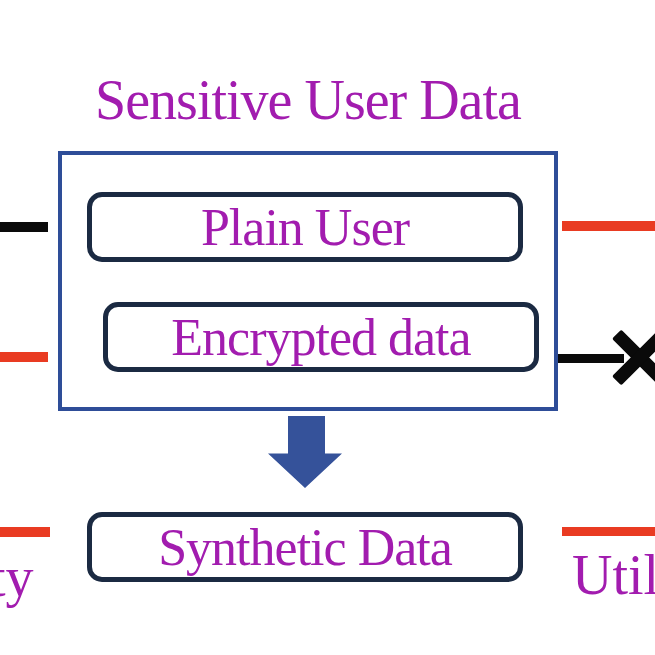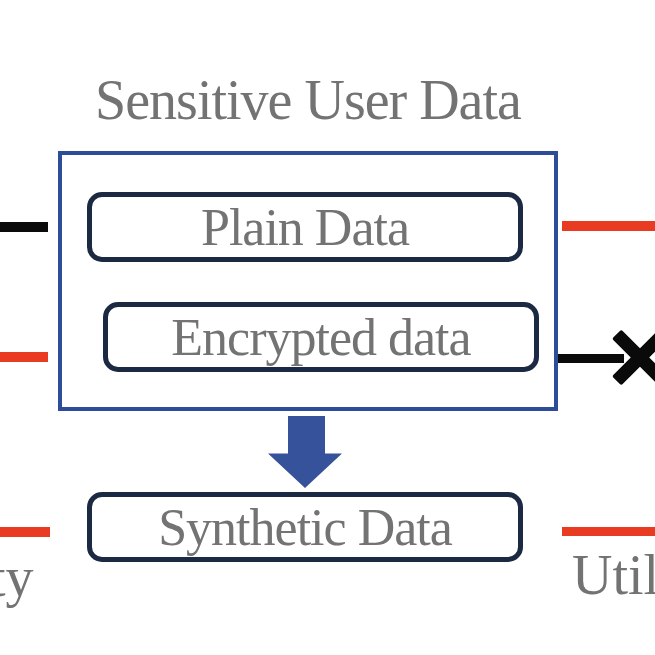--- a/index.html
+++ b/index.html
@@ -7,21 +7,21 @@
     padding: 0;
     background: #ffffff;
   }
   .canvas {
     position: relative;
     width: 655px;
     height: 655px;
     overflow: hidden;
     background: #ffffff;
     font-family: "Liberation Serif", "DejaVu Serif", serif;
-    color: #737373;
+    color: #a21caf;
   }
   .title {
     position: absolute;
     left: 58px;
     top: 68px;
     width: 500px;
     text-align: center;
     font-size: 56px;
     line-height: 64px;
     white-space: nowrap;
@@ -48,21 +48,21 @@
     background: #ffffff;
     display: flex;
     align-items: center;
     justify-content: center;
     font-size: 52px;
     white-space: nowrap;
     letter-spacing: -1px;
   }
   .box-plain     { top: 192px; }
   .box-encrypted { top: 302px; }
-  .box-synthetic { top: 492px; }
+  .box-synthetic { top: 512px; }
   .down-arrow {
     position: absolute;
     left: 268px;
     top: 416px;
     width: 74px;
     height: 72px;
     clip-path: polygon(27% 0, 77% 0, 77% 52%, 100% 52%, 50% 100%, 0 52%, 27% 52%);
   }
   .hline {
     position: absolute;
@@ -103,21 +103,21 @@
 </head>
 <body>
 
 <div class="canvas">
 
   <div class="title">Sensitive User Data</div>
 
   <div class="outer-box" style="border-color: rgb(46, 77, 152);"></div>
 
   <div class="data-box box-plain" style="border-color: rgb(27, 42, 66);">
-    <span>Plain Data</span>
+    <span>Plain User</span>
   </div>
 
   <div class="data-box box-encrypted" style="border-color: rgb(27, 42, 66); margin-left: 16px;">
     <span>Encrypted data</span>
   </div>
 
   <div class="down-arrow" style="background: rgb(53, 82, 154);"></div>
 
   <div class="data-box box-synthetic" style="border-color: rgb(27, 42, 66);">
     <span>Synthetic Data</span>

